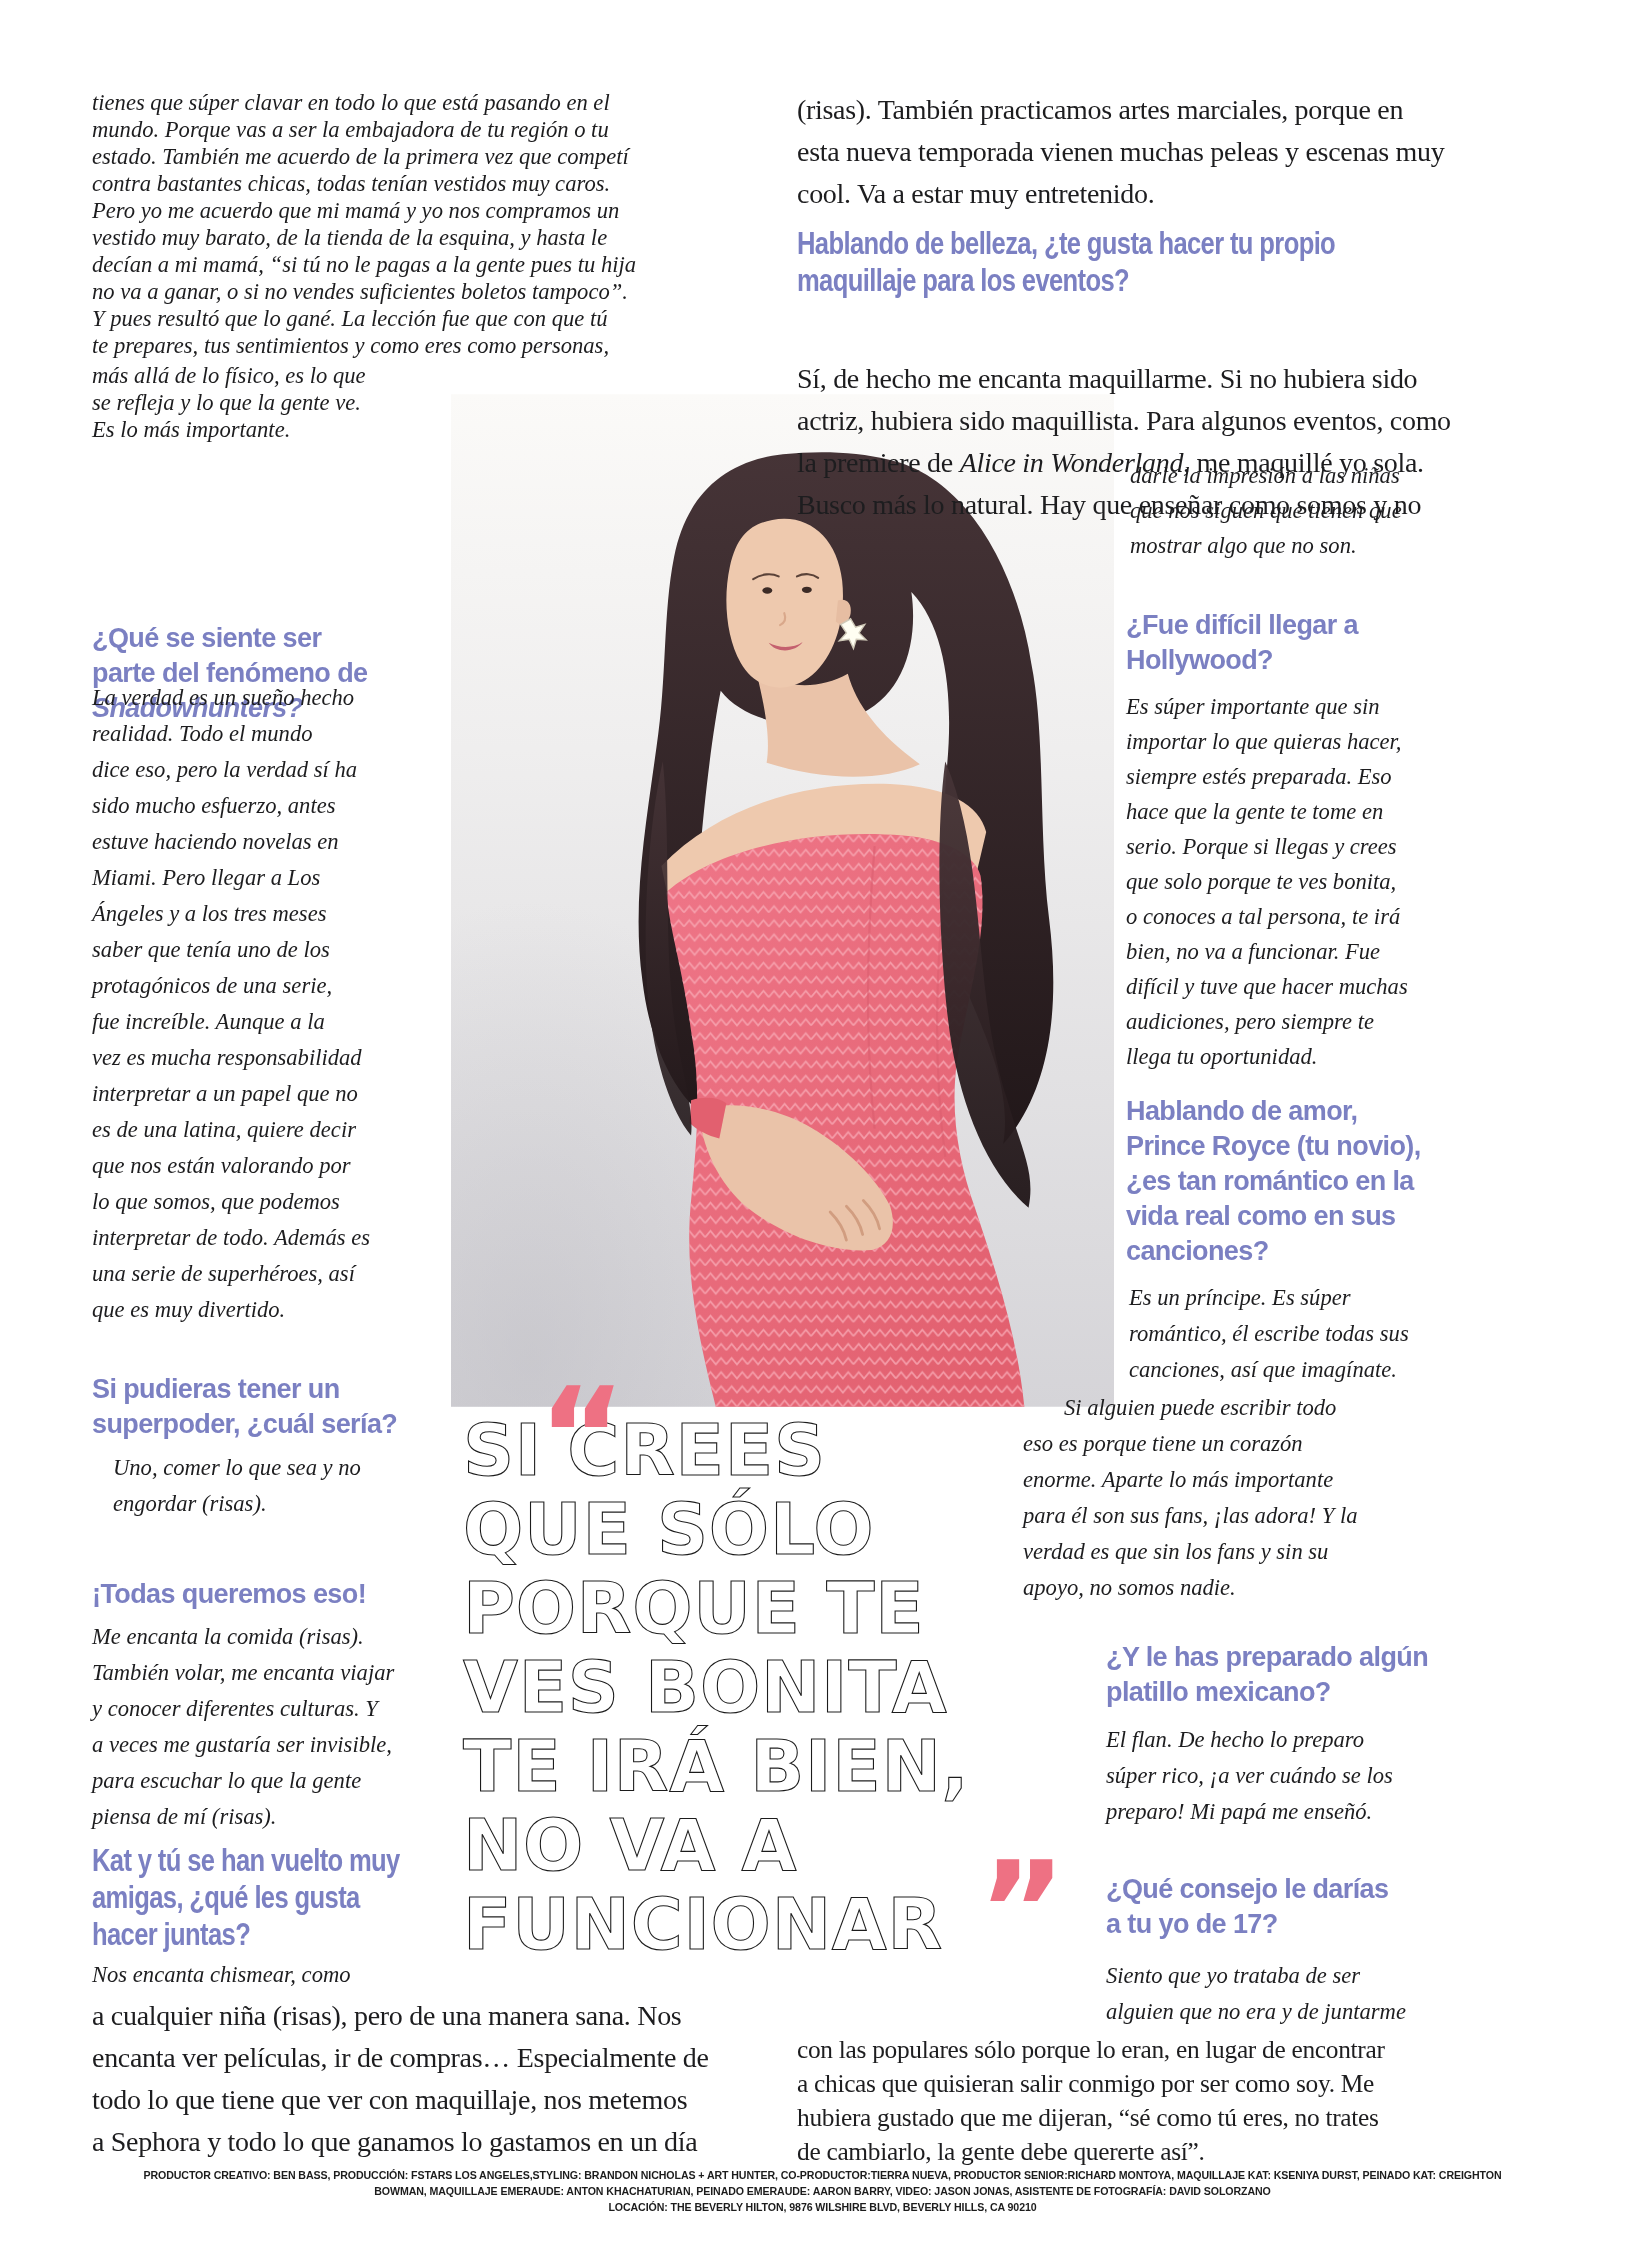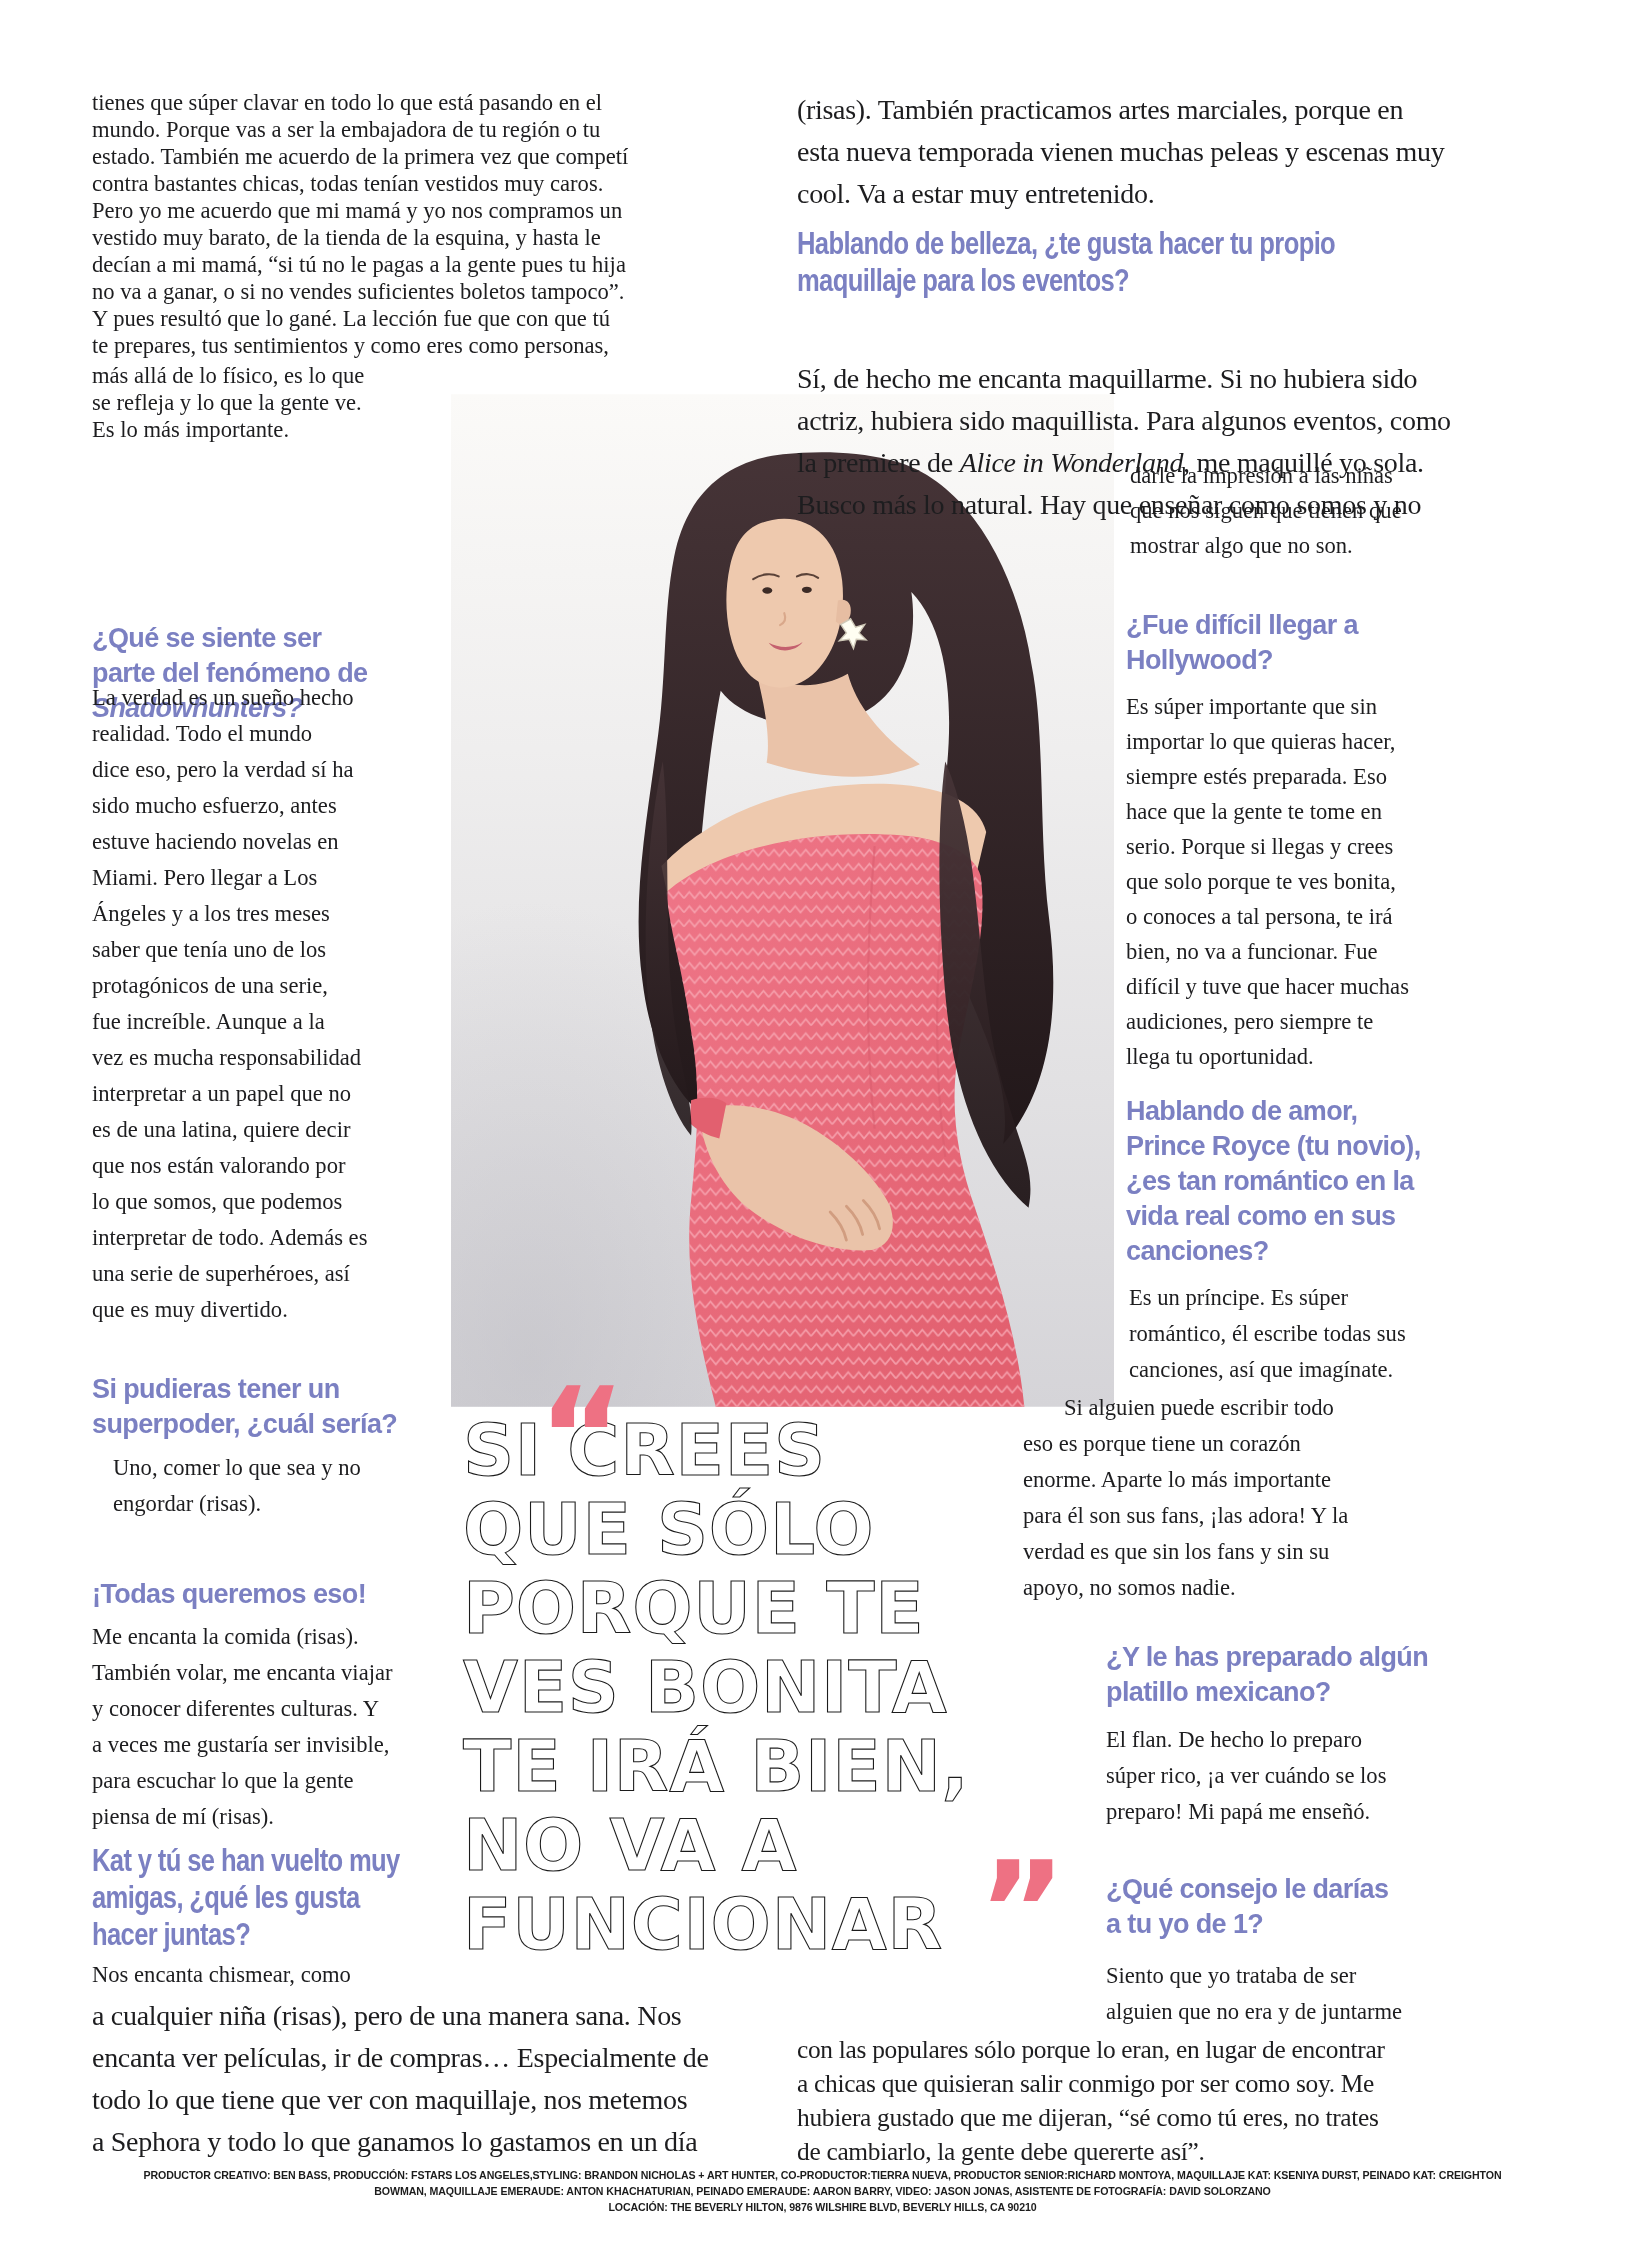--- a/index.html
+++ b/index.html
@@ -5,21 +5,21 @@
   html,body { margin:0; padding:0; background:#888; }
   .page {
     position:relative; width:1645px; height:2261px;
     background:#ffffff; overflow:hidden;
     font-family:"Liberation Serif", serif;
   }
   .abs { position:absolute; z-index:2; }
   .serif {
     font-family:"Liberation Serif", serif;
     color:#1d1d1f; white-space:pre-line;
-    font-size:22.6px; line-height:36px;
+    font-size:22.6px; line-height:36px;font-style:italic;
   }
   .tight { line-height:27px; }
   .narrowserif {
     font-family:"Liberation Serif", serif;
     color:#1d1d1f; white-space:pre-line;
     font-size:28px; line-height:42px; letter-spacing:-0.3px;
   }
   .headA {
     font-family:"Liberation Sans", sans-serif; font-weight:bold;
     color:#7b80c2; white-space:pre-line;
@@ -252,21 +252,21 @@
 apoyo, no somos nadie.</div>
 
   <div class="abs headA" style="left:1106px; top:1640px; width:480px;">¿Y le has preparado algún
 platillo mexicano?</div>
 
   <div class="abs serif" style="left:1106px; top:1722px; width:473px;">El flan. De hecho lo preparo
 súper rico, ¡a ver cuándo se los
 preparo! Mi papá me enseñó.</div>
 
   <div class="abs headA" style="left:1106px; top:1872px; width:452px;">¿Qué consejo le darías
-a tu yo de 1?</div>
+a tu yo de 17?</div>
 
   <div class="abs serif" style="left:1106px; top:1958px; width:473px;">Siento que yo trataba de ser
 alguien que no era y de juntarme</div>
 
   <div class="abs narrowserif" style="left:797px; top:2032px; width:798px; font-size:25.4px; line-height:34px;">con las populares sólo porque lo eran, en lugar de encontrar
 a chicas que quisieran salir conmigo por ser como soy. Me
 hubiera gustado que me dijeran, “sé como tú eres, no trates
 de cambiarlo, la gente debe quererte así”.</div>
 
   <span class="abs qmark" style="left:538px; top:1402px;">“</span>

